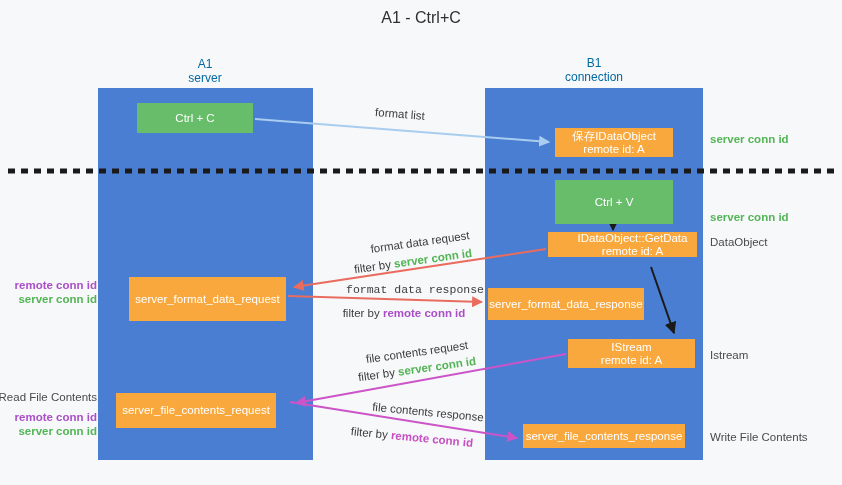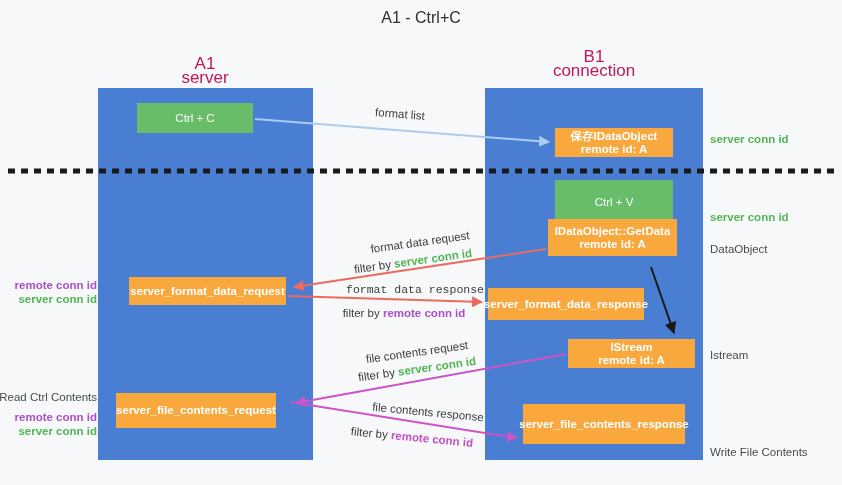--- a/index.html
+++ b/index.html
@@ -7,25 +7,25 @@
     --tgreen:#53b556; --tpurple:#ab4fc8; --tmagenta:#c74fc3;
     --ared:#e96c5f; --amag:#cc54c8; --ablue:#a9cdee; --ablack:#1a1a1a;
     --ink:#3d3d3d; --gray:#4a4a4a;
   }
   html,body{margin:0;padding:0;}
   body{background:#e9e9e9;font-family:"Liberation Sans",sans-serif;}
   #stage{position:relative;width:842px;height:485px;background:#f7f8f9;overflow:hidden;}
   .abs{position:absolute;}
   .title{left:0;right:0;top:8px;text-align:center;font-size:16px;line-height:19px;color:#2f2f2f;}
   .lane{background:var(--blue);}
-  .lane-head{font-size:17px;line-height:14px;color:#be185d;text-align:center;white-space:nowrap;transform:translateX(-50%);}
+  .lane-head{font-size:12px;line-height:14px;color:#0369a1;text-align:center;white-space:nowrap;transform:translateX(-50%);}
   .node{display:flex;flex-direction:column;align-items:center;justify-content:center;
         color:#fff;font-size:11.5px;line-height:13px;text-align:left;white-space:nowrap;}
   .node.green{background:var(--green);}
-  .node.orange{background:var(--orange);font-weight:bold;}
+  .node.orange{background:var(--orange);}
   .lbl{font-size:11.5px;color:var(--ink);white-space:nowrap;transform:translate(-50%,-50%);}
   .rot-up{transform:translate(-50%,-50%) rotate(-8deg);}
   .rot-dn1{transform:translate(-50%,-50%) rotate(4.5deg);}
   .rot-dn2{transform:translate(-50%,-50%) rotate(5.5deg);}
   .side{font-size:11.5px;color:var(--gray);white-space:nowrap;}
   .side-r{left:710px;}
   .side-l{right:745px;text-align:right;}
   .bgreen{color:var(--tgreen);font-weight:bold;}
   .bpurple{color:var(--tpurple);font-weight:bold;}
   .bmagenta{color:var(--tmagenta);font-weight:bold;}
@@ -37,21 +37,21 @@
 <div id="stage">
 
   <div class="abs title">
     <div>A1 - Ctrl+C</div>
   </div>
 
   <div class="abs lane-head" style="left:205px;top:57px;">
     <div>A1</div>
     <div>server</div>
   </div>
-  <div class="abs lane-head" style="left:594px;top:50px;">
+  <div class="abs lane-head" style="left:594px;top:56px;">
     <div>B1</div>
     <div>connection</div>
   </div>
 
   <div class="abs lane" style="left:98px;top:88px;width:215px;height:372px;"></div>
   <div class="abs lane" style="left:485px;top:88px;width:218px;height:372px;"></div>
 
   <svg class="overlay" width="842" height="485" viewBox="0 0 842 485">
     <defs>
       <marker id="mBlue" viewBox="0 0 10 10" refX="9" refY="5" markerWidth="5.5" markerHeight="5.5" orient="auto">
@@ -80,38 +80,38 @@
   <div class="abs node green" style="left:137px;top:103px;width:116px;height:30px;">
     <span>Ctrl + C</span>
   </div>
   <div class="abs node orange" style="left:555px;top:128px;width:118px;height:29px;">
     <span>保存IDataObject</span>
     <span>remote id: A</span>
   </div>
   <div class="abs node green" style="left:555px;top:180px;width:118px;height:44px;">
     <span>Ctrl + V</span>
   </div>
-  <div class="abs node orange" style="left:548px;top:219px;width:129px;height:37px;">
+  <div class="abs node orange" style="left:548px;top:232px;width:129px;height:25px;padding-left:20px;">
     <span>IDataObject::GetData</span>
     <span>remote id: A</span>
   </div>
-  <div class="abs node orange" style="left:129px;top:277px;width:157px;height:28px;">
+  <div class="abs node orange" style="left:129px;top:277px;width:157px;height:44px;">
     <span>server_format_data_request</span>
   </div>
   <div class="abs node orange" style="left:488px;top:288px;width:156px;height:32px;">
     <span>server_format_data_response</span>
   </div>
   <div class="abs node orange" style="left:568px;top:339px;width:127px;height:29px;">
     <span>IStream</span>
     <span>remote id: A</span>
   </div>
   <div class="abs node orange" style="left:116px;top:393px;width:160px;height:35px;">
     <span>server_file_contents_request</span>
   </div>
-  <div class="abs node orange" style="left:523px;top:404px;width:162px;height:40px;">
+  <div class="abs node orange" style="left:523px;top:424px;width:162px;height:24px;">
     <span>server_file_contents_response</span>
   </div>
 
   <div class="abs lbl rot-dn1" style="left:400px;top:114px;">format list</div>
 
   <div class="abs lbl rot-up" style="left:420px;top:242px;">format data request</div>
   <div class="abs lbl rot-up" style="left:413px;top:261px;">
     <span>filter by </span><span class="bgreen">server conn id</span>
   </div>
 
@@ -125,23 +125,23 @@
     <span>filter by </span><span class="bgreen">server conn id</span>
   </div>
 
   <div class="abs lbl rot-dn2" style="left:428px;top:412px;">file contents response</div>
   <div class="abs lbl rot-dn2" style="left:412px;top:437px;">
     <span>filter by </span><span class="bmagenta">remote conn id</span>
   </div>
 
   <div class="abs side side-r bgreen" style="top:133px;">server conn id</div>
   <div class="abs side side-r bgreen" style="top:211px;">server conn id</div>
-  <div class="abs side side-r" style="top:243px;">DataObject</div>
+  <div class="abs side side-r" style="top:236px;">DataObject</div>
   <div class="abs side side-r" style="top:349px;">Istream</div>
-  <div class="abs side side-r" style="top:446px;">Write File Contents</div>
+  <div class="abs side side-r" style="top:431px;">Write File Contents</div>
 
   <div class="abs side side-l bpurple" style="top:279px;">remote conn id</div>
   <div class="abs side side-l bgreen" style="top:293px;">server conn id</div>
-  <div class="abs side side-l" style="top:391px;">Read Ctrl Contents</div>
+  <div class="abs side side-l" style="top:391px;">Read File Contents</div>
   <div class="abs side side-l bpurple" style="top:411px;">remote conn id</div>
   <div class="abs side side-l bgreen" style="top:425px;">server conn id</div>
 
 </div>
 
 </body></html>

